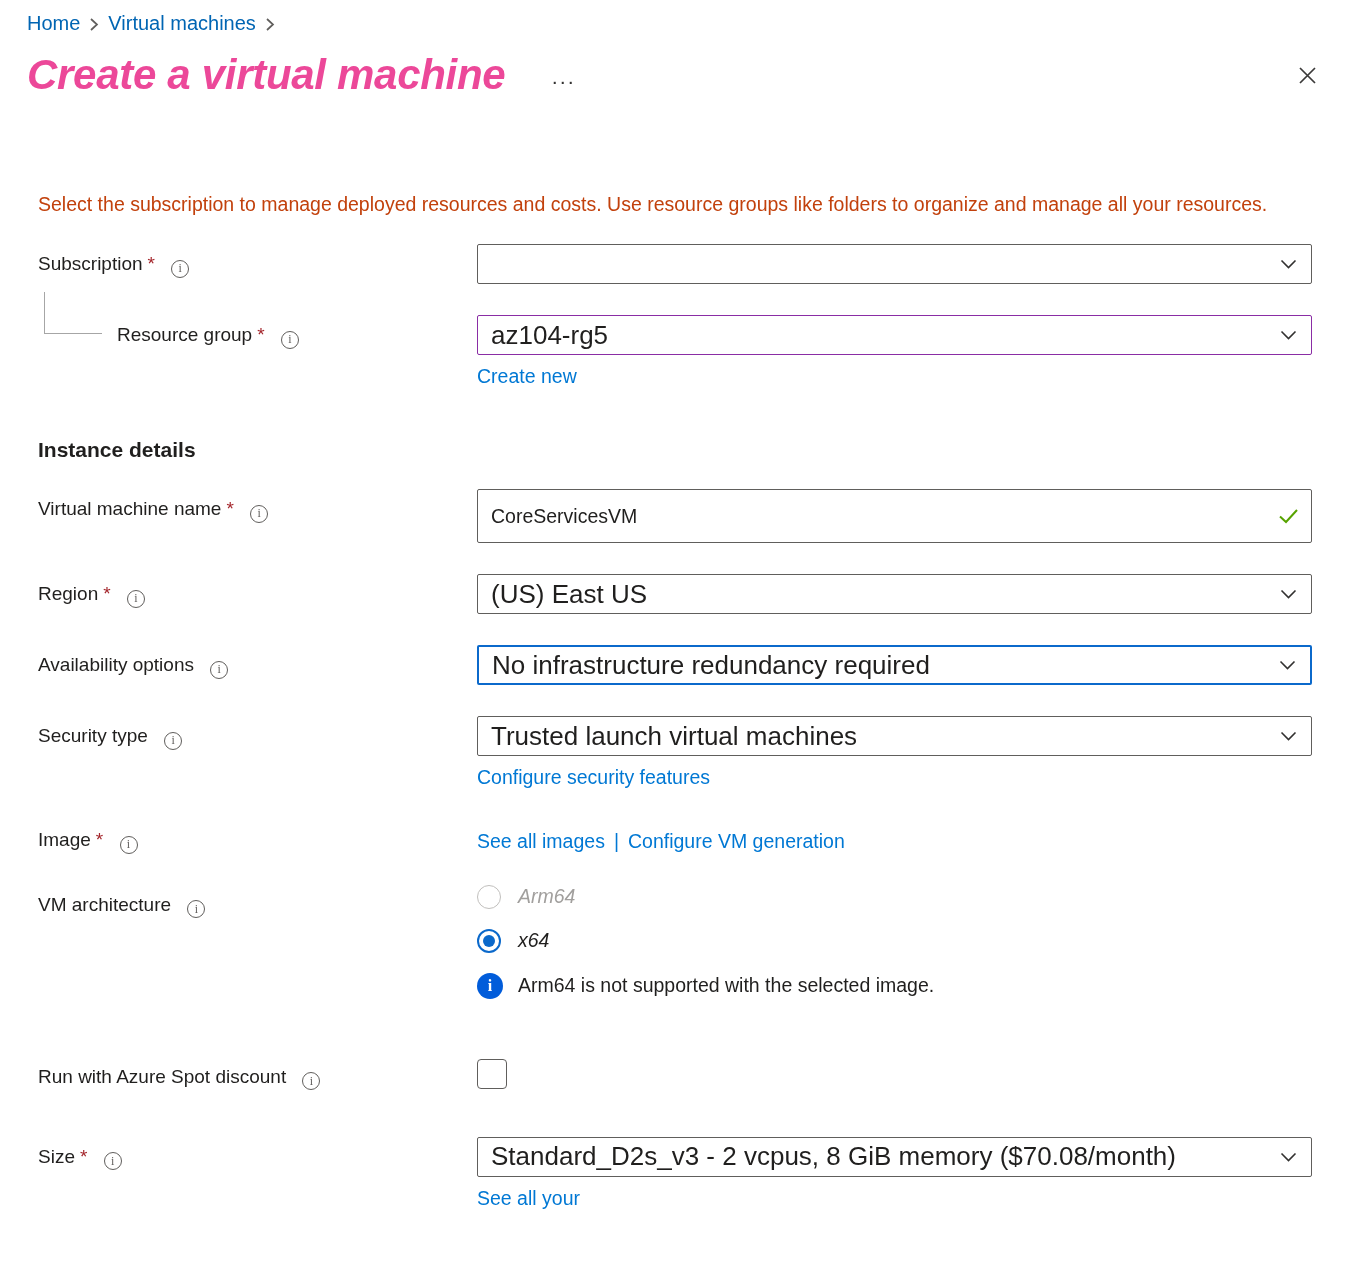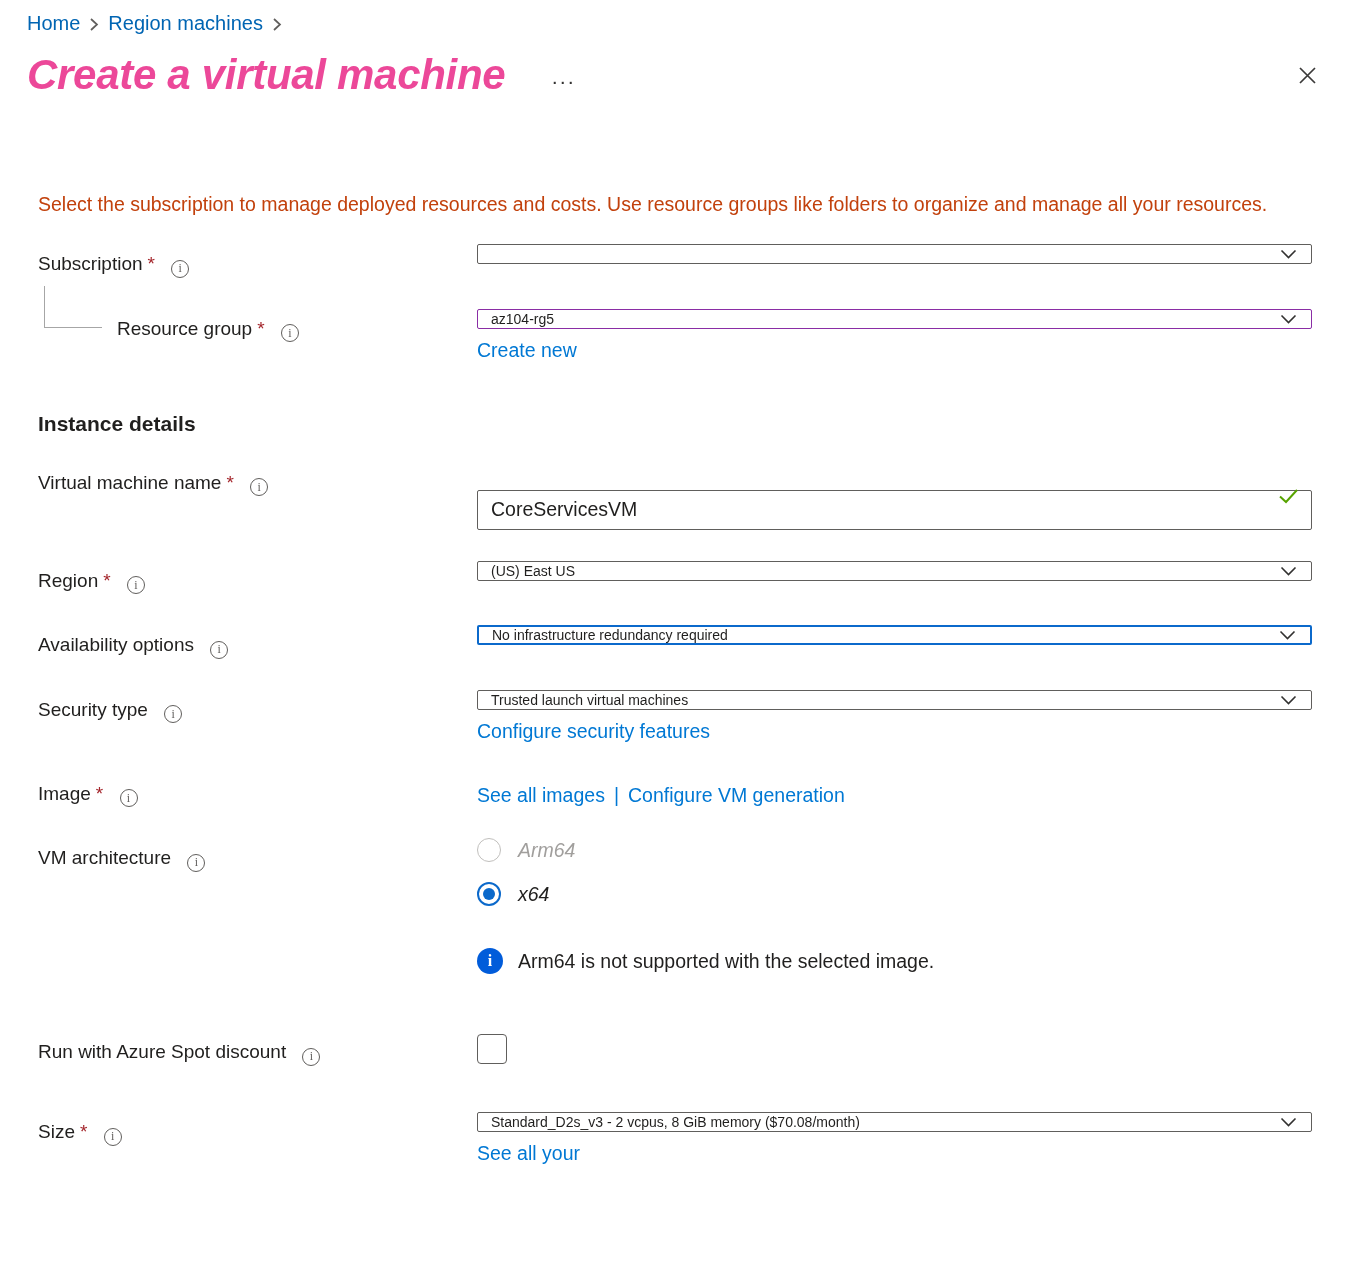--- a/index.html
+++ b/index.html
@@ -87,52 +87,51 @@
     margin-left: 11px;
     vertical-align: -2px;
     cursor: pointer;
   }
   .info-icon::after { content: "i"; font-family: "Liberation Serif", serif; }
 
   .input-col { flex: 1 1 auto; max-width: 850px; }
 
   .field {
     position: relative;
-    height: 20px;
+    height: 40px;
     border: 1px solid #605e5c;
     border-radius: 2px;
     background: #fff;
     display: flex;
     align-items: center;
     gap: 12px;
     padding: 0 44px 0 13px;
-    font-size: 14px;
+    font-size: 26px;
     cursor: pointer;
   }
   .field .chevron {
     position: absolute;
     right: 14px; top: 50%;
     transform: translateY(-50%);
     display: inline-flex;
   }
   .field.purple { border: 1.5px solid #8a2da5; }
   .field.focused { border: 2px solid #0b69cb; }
 
   .textfield { position: relative; }
   .text-input {
     width: 100%;
-    height: 40px;
+    height: 54px;
     border: 1px solid #605e5c;
     border-radius: 2px;
     padding: 0 44px 0 13px;
     font-family: inherit;
     font-size: 19.5px;
     color: #201f1e;
     outline: none;
-    margin-top: 27px;
   }
   .valid-check {
     position: absolute;
     right: 13px; top: 50%;
     transform: translateY(-50%);
     display: inline-flex;
   }
 
   .link {
     color: #0078d4;
@@ -191,21 +190,21 @@
     left: 4px; top: 4px; right: 4px; bottom: 4px;
     border-radius: 50%;
     background: #0b69cb;
   }
   .radio-label { font-size: 19.5px; font-style: italic; }
 
   .info-note {
     display: flex;
     align-items: center;
     gap: 15px;
-    margin-top: 42px;
+    margin-top: 20px;
     font-size: 19.5px;
   }
   .info-filled-icon {
     width: 26px; height: 26px;
     border-radius: 50%;
     background: #015cda;
     color: #fff;
     display: inline-flex;
     align-items: center;
     justify-content: center;
@@ -235,21 +234,21 @@
 </head>
 <body>
 
 <div class="breadcrumb">
   <a>Home</a>
   <span class="crumb-chevron">
     <svg width="10" height="15" viewBox="0 0 10 15">
         <path d="M2 2 L8 7.5 L2 13" fill="none" stroke="#605e5c" stroke-width="1.7"></path>
       </svg>
   </span>
-  <a>Region machines</a>
+  <a>Virtual machines</a>
   <span class="crumb-chevron">
     <svg width="10" height="15" viewBox="0 0 10 15">
         <path d="M2 2 L8 7.5 L2 13" fill="none" stroke="#605e5c" stroke-width="1.7"></path>
       </svg>
   </span>
 </div>
 
 <div class="title-row">
   <h1 class="page-title">Create a virtual machine</h1>
   <span class="more-button">···</span>

